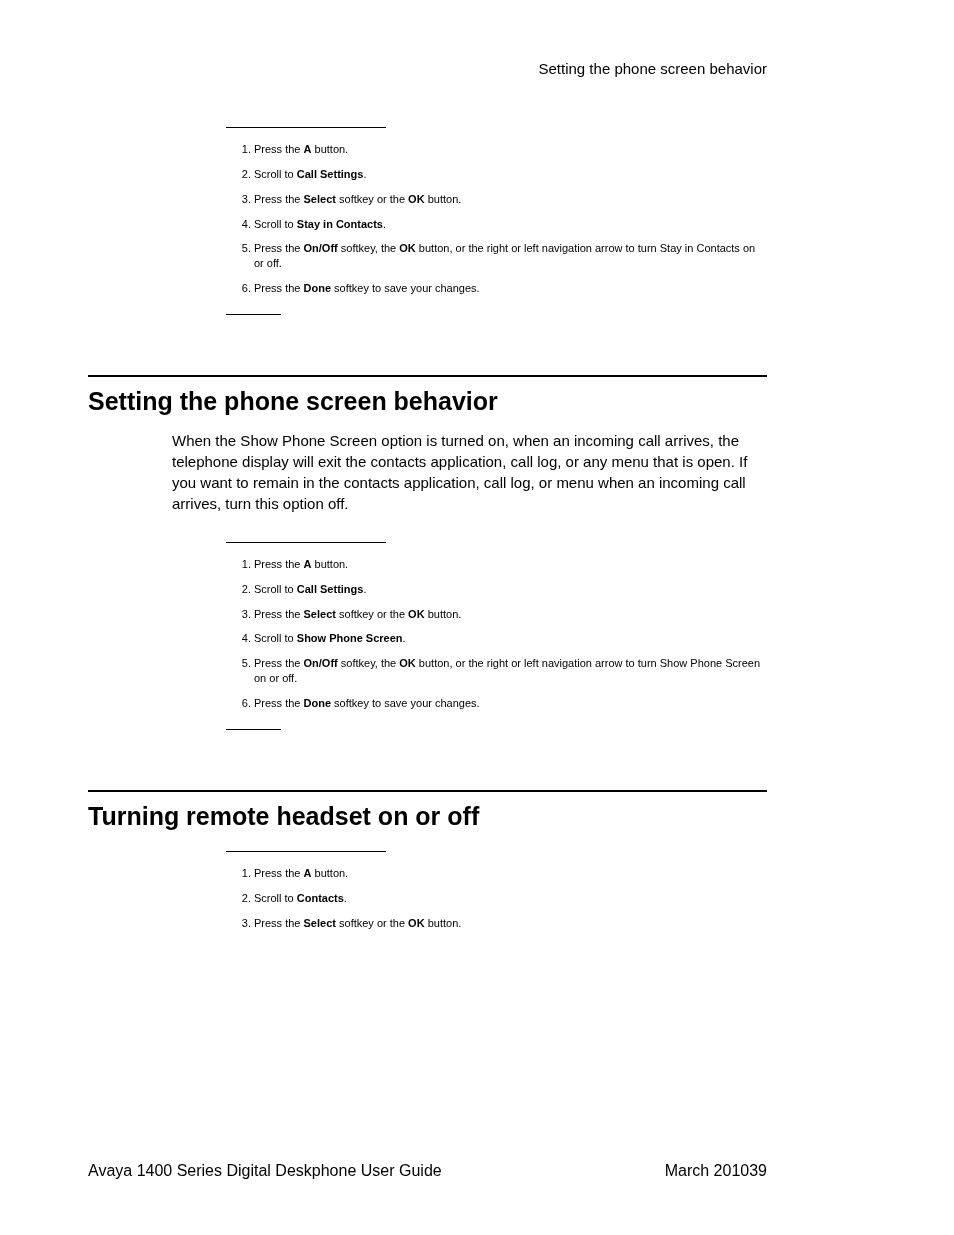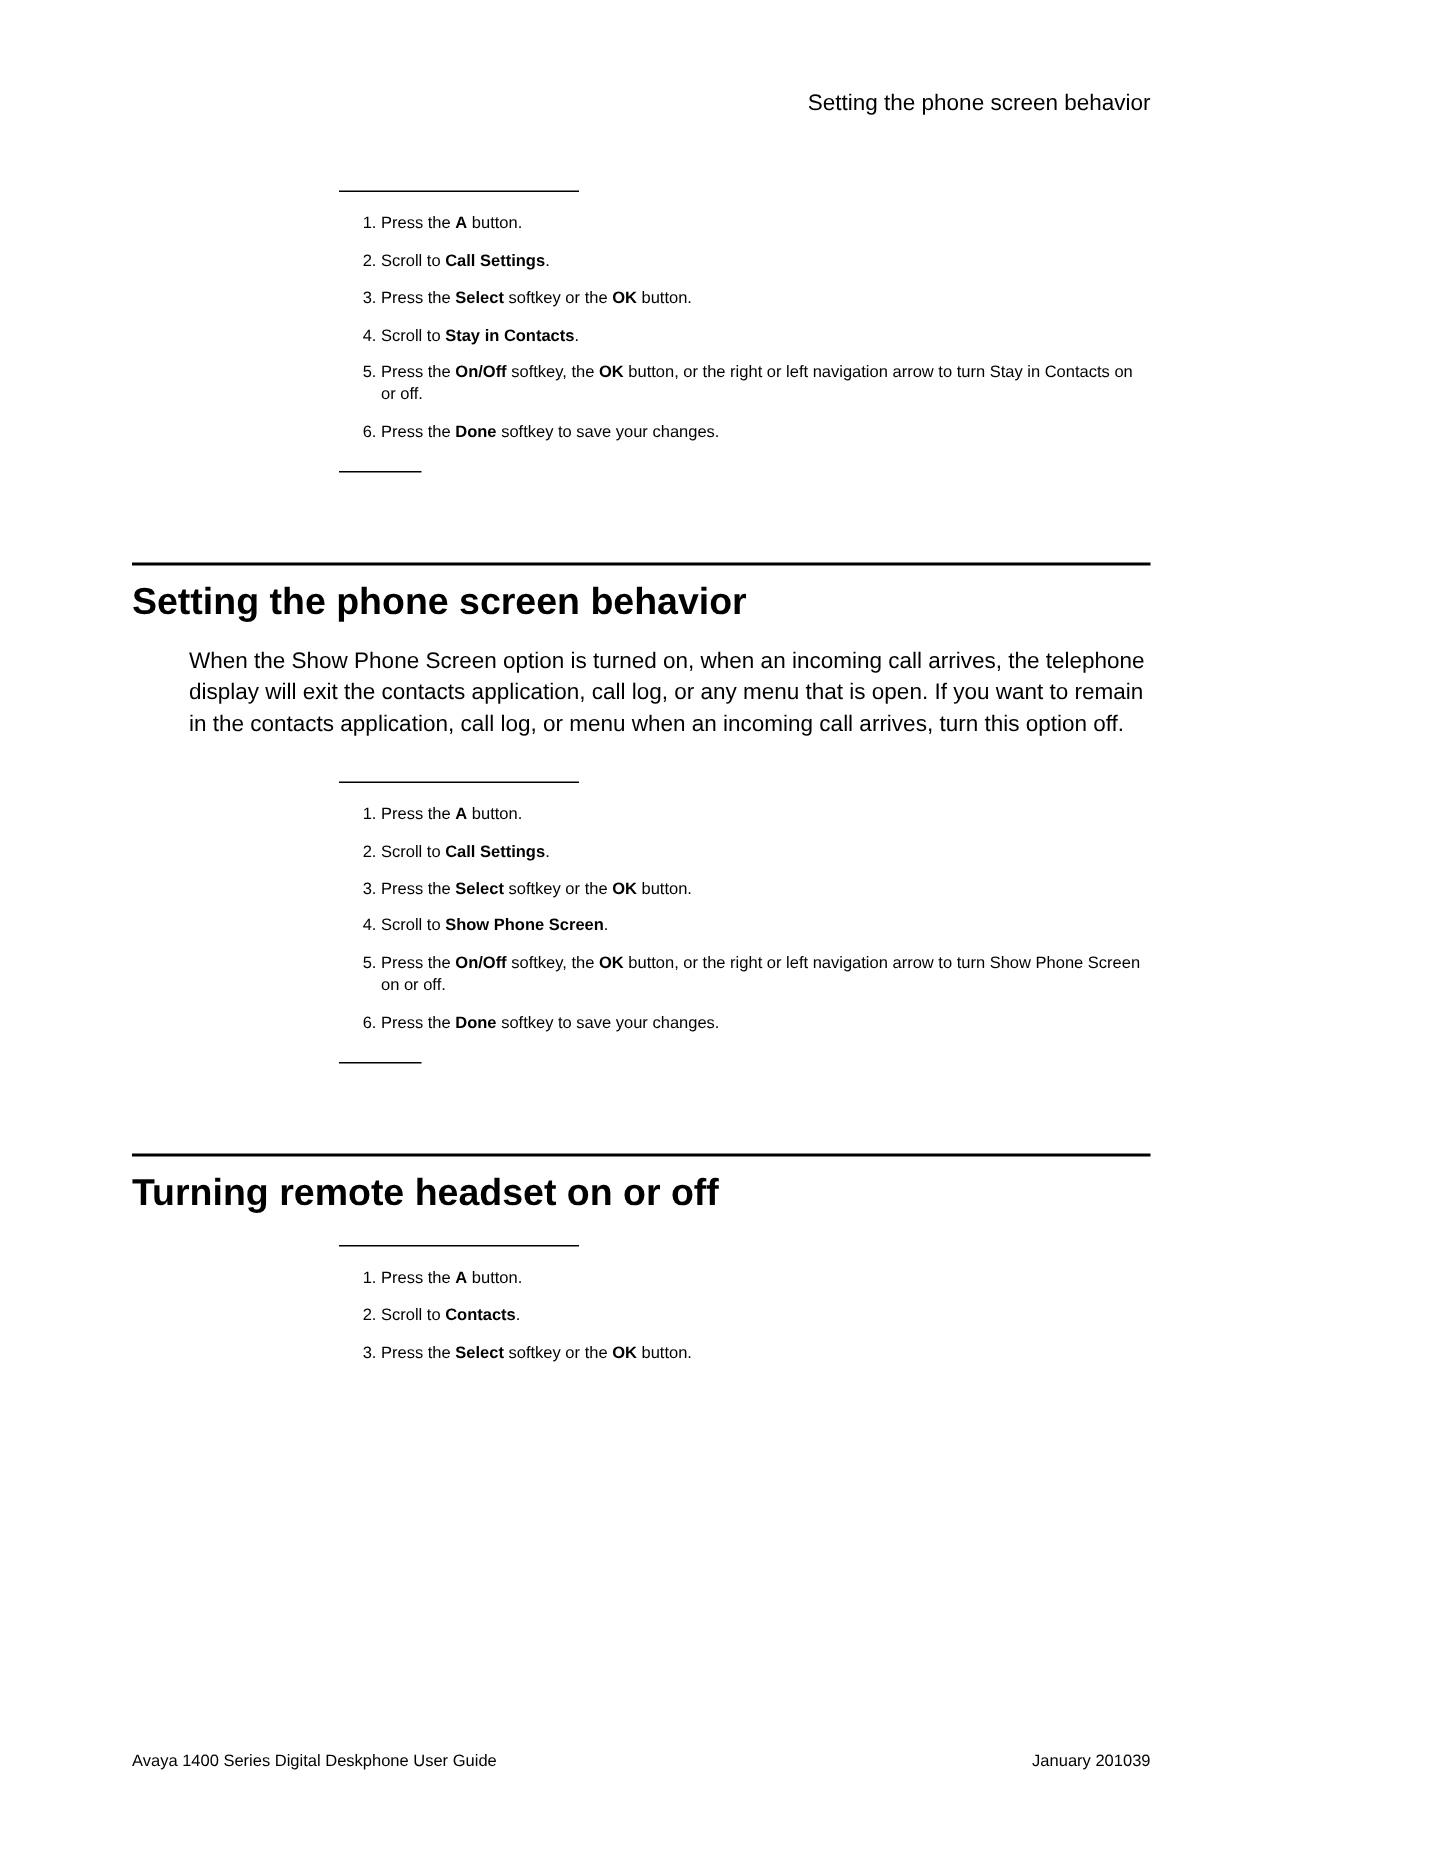--- a/index.html
+++ b/index.html
@@ -52,30 +52,30 @@
     margin-bottom: 10px;
   }
   h1.section-title {
     font-size: 25px;
     font-weight: bold;
     margin: 0 0 14px 0;
   }
   p.body-text {
     font-size: 15px;
     line-height: 1.4;
-    margin: 0 0 28px 38px;
+    margin: 0 0 28px 84px;
   }
   .footer {
     position: absolute;
     left: 88px;
     right: 88px;
     bottom: 55px;
     display: flex;
     justify-content: space-between;
-    font-size: 11px;
+    font-size: 16px;
   }
   .footer-right {
     white-space: nowrap;
   }
   .page-num {
   }
   b { font-weight: bold; }
 </style>
 </head>
 <body>
@@ -116,17 +116,17 @@
   <div class="steps-rule-top" style="margin-top:20px"></div>
   <ol class="steps">
     <li><span>Press the </span><b>A</b><span> button.</span></li>
     <li><span>Scroll to </span><b>Contacts</b><span>.</span></li>
     <li><span>Press the </span><b>Select</b><span> softkey or the </span><b>OK</b><span> button.</span></li>
   </ol>
 
   <div class="footer">
     <span>Avaya 1400 Series Digital Deskphone User Guide</span>
     <span class="footer-right">
-      <span>January 2010</span><span class="page-num">39</span>
+      <span>March 2010</span><span class="page-num">39</span>
     </span>
   </div>
 
 </div>
 
 </body></html>

